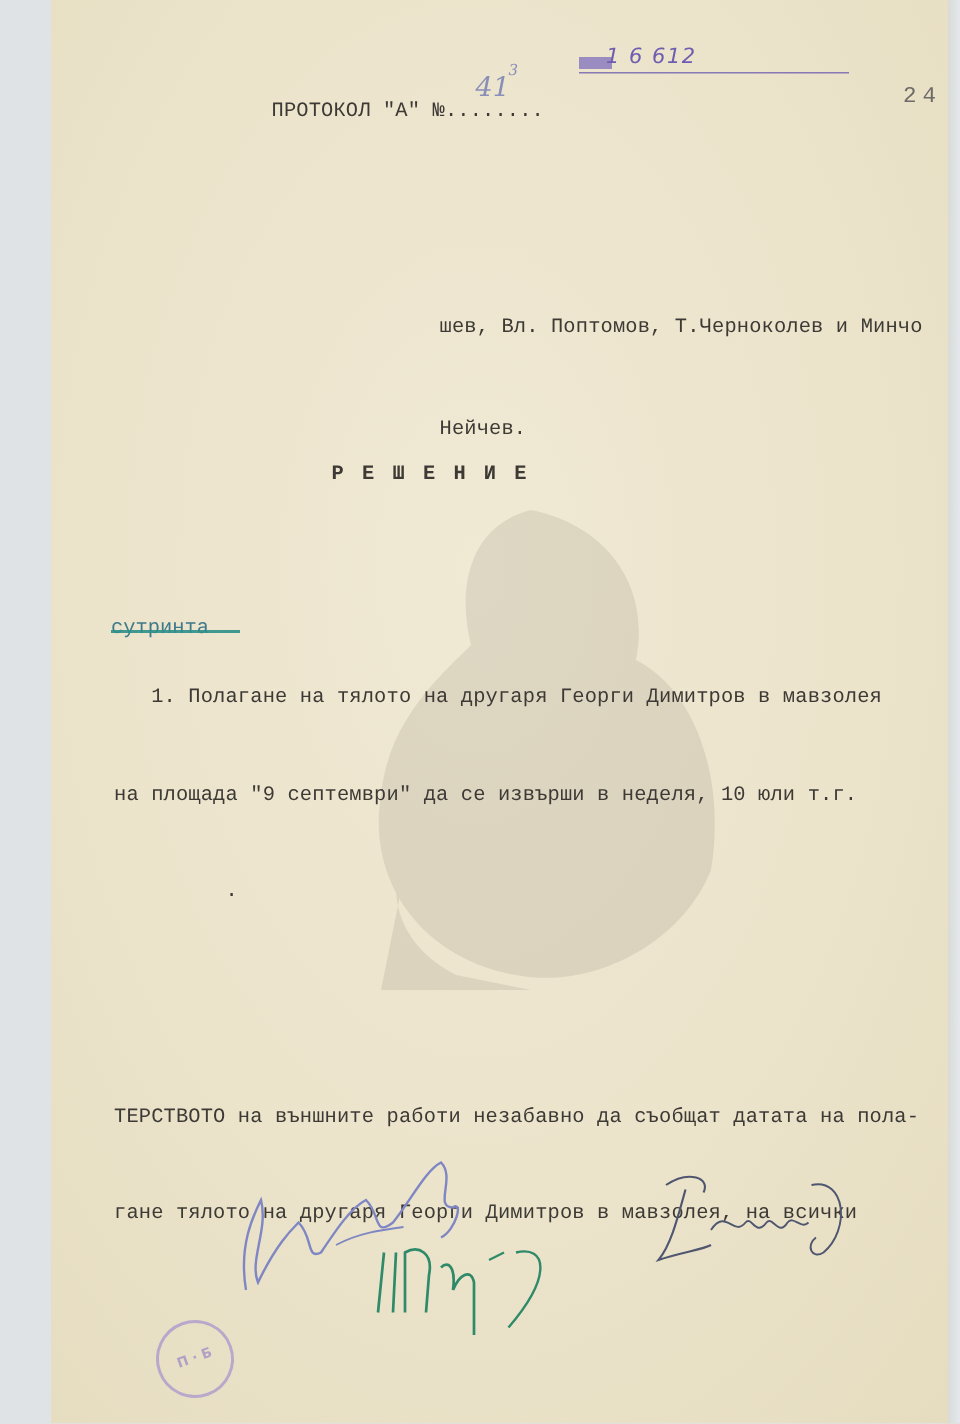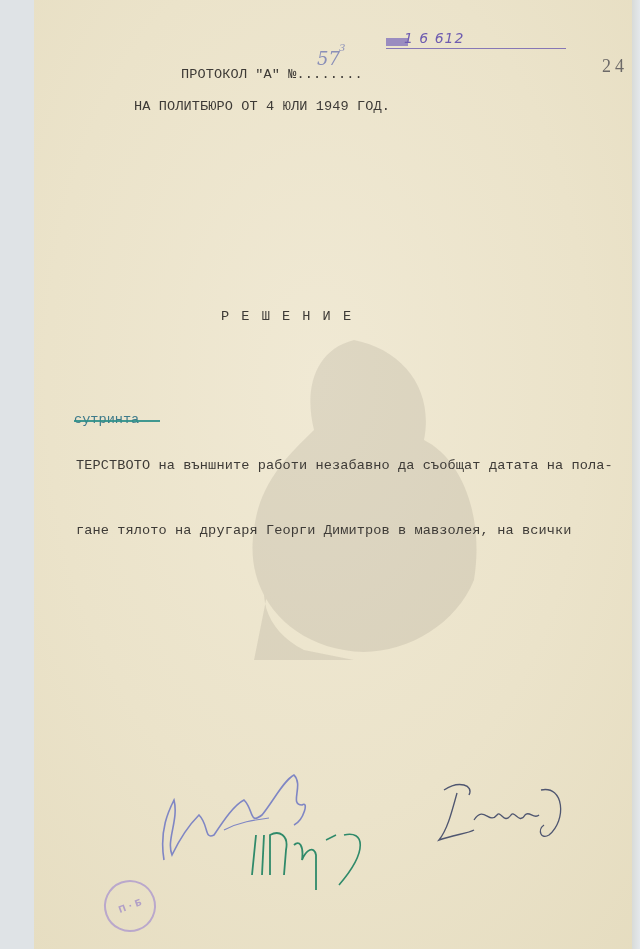--- a/index.html
+++ b/index.html
@@ -101,22 +101,22 @@
       top: 0px;
       font-family: "DejaVu Serif", serif;
       font-style: italic;
       font-size: 40px;
       color: #8f95b8;
     }
     .folio-small {
       position: absolute;
       left: 568px;
       top: 56px;
-      font-family: Liberation Serif, serif;
-      font-size: 18px;
+      font-family: Liberation Mono, monospace;
+      font-size: 15px;
       color: #6d6a68;
       letter-spacing: 4px;
     }
     .strike-word {
       position: absolute;
       left: 40px;
       top: 412px;
       font-family: "Liberation Mono", monospace;
       font-size: 13.6px;
       color: #3d7a8a;
@@ -163,31 +163,37 @@
   </svg>
 
   <div class="stamp-block"></div>
   <div class="stamp-text">1  6  612</div>
   <div class="stamp-underline"></div>
 
   <div class="folio-big">8</div>
   <div class="folio-small">24</div>
 
   <div class="typed" style="left:147px; top:64px;">ПРОТОКОЛ "А" №........</div>
-  <div class="protocol-number">57</div>
+  <div class="protocol-number">41</div>
   <div class="protocol-sup">3</div>
 
-  <div class="typed" style="left:100px; top:96px;">НА ПОЛИТБЮРО ОТ 4 ЮЛИ 1949 ГОД.</div>
 
   <div class="typed" style="left:259px; top:163px; line-height:22.5px;">
+    <div>шев, Вл. Поптомов, Т.Черноколев и Минчо</div>
+    <div>Нейчев.</div>
   </div>
 
-  <div class="typed" style="left:187px; top:306px; font-weight:normal; letter-spacing:2px;">Р Е Ш Е Н И Е</div>
+  <div class="typed" style="left:187px; top:306px; font-weight:bold; letter-spacing:2px;">Р Е Ш Е Н И Е</div>
 
   <div class="typed" style="left:42px; top:369px;">
+    <div>
+      <div>   1. Полагане на тялото на другаря Георги Димитров в мавзолея</div>
+      <div>на площада "9 септември" да се извърши в неделя, 10 юли т.г.</div>
+      <div>         .</div>
+    </div>
     <div>
       <div>ТЕРСТВОТО на външните работи незабавно да съобщат датата на пола-</div>
       <div>гане тялото на другаря Георги Димитров в мавзолея, на всички</div>
     </div>
     
     
     
     
     
   </div>

